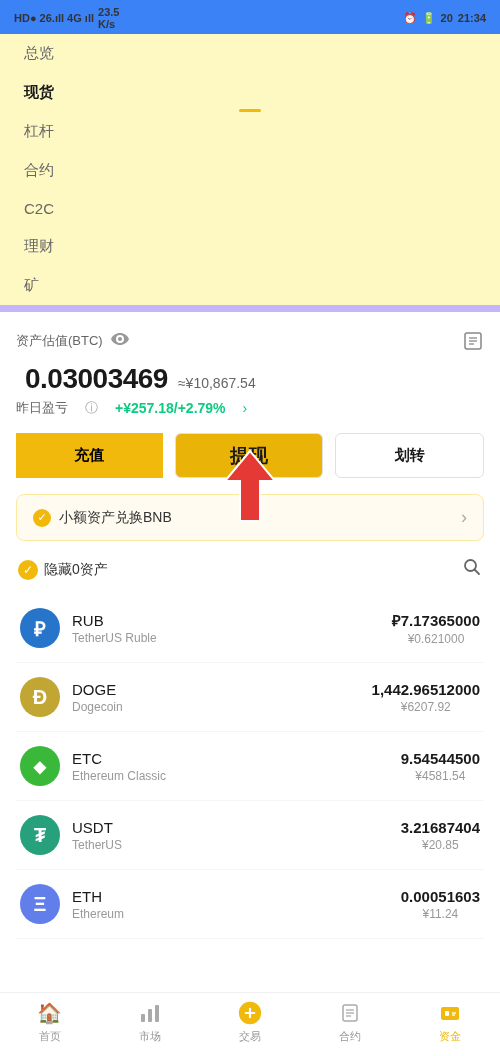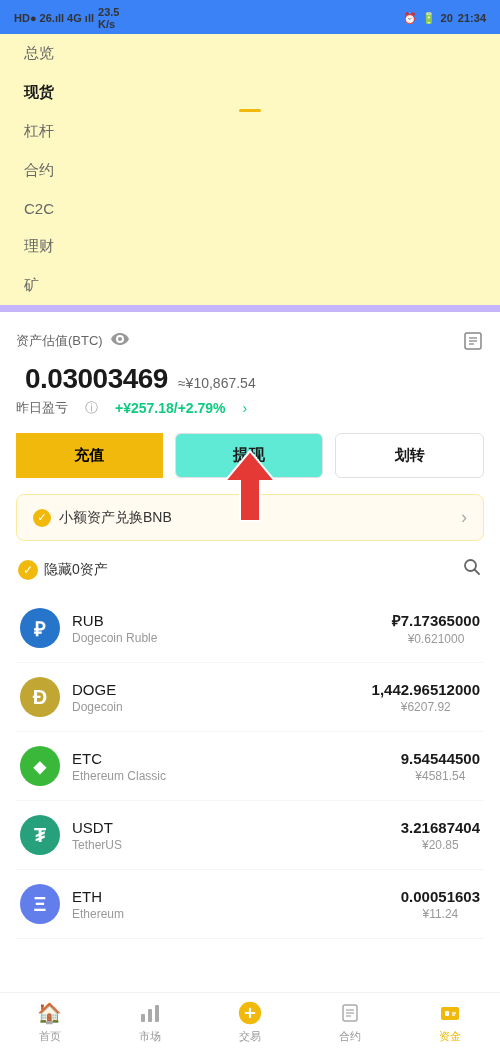--- a/index.html
+++ b/index.html
@@ -120,26 +120,26 @@
       color: #000000;
       border: none;
       border-radius: 0;
       padding: 12px 0;
       font-size: 15px;
       font-weight: 600;
       cursor: pointer;
     }
     .btn-withdraw {
       flex: 1;
-      background: #5eead4;
+      background: #eab308;
       color: #1a1a1a;
       border: 1px solid #e0e0e0;
       border-radius: 6px;
       padding: 4px 0;
-      font-size: 16px;
+      font-size: 19px;
       font-weight: 600;
       cursor: pointer;
     }
     .btn-transfer {
       flex: 1;
       background: #fff;
       color: #1a1a1a;
       border: 1px solid #e0e0e0;
       border-radius: 6px;
       padding: 12px 0;
@@ -380,21 +380,21 @@
       </svg>
     </span>
   </div>
 
   <div class="asset-list">
 
     <div class="asset-item">
       <div class="coin-icon rub-icon">₽</div>
       <div class="coin-info">
         <div class="coin-name">RUB</div>
-        <div class="coin-fullname">Dogecoin Ruble</div>
+        <div class="coin-fullname">TetherUS Ruble</div>
       </div>
       <div class="coin-values">
         <div class="coin-amount">₽7.17365000</div>
         <div class="coin-cny">¥0.621000</div>
       </div>
     </div>
 
     <div class="asset-item">
       <div class="coin-icon doge-icon">Ð</div>
       <div class="coin-info">

